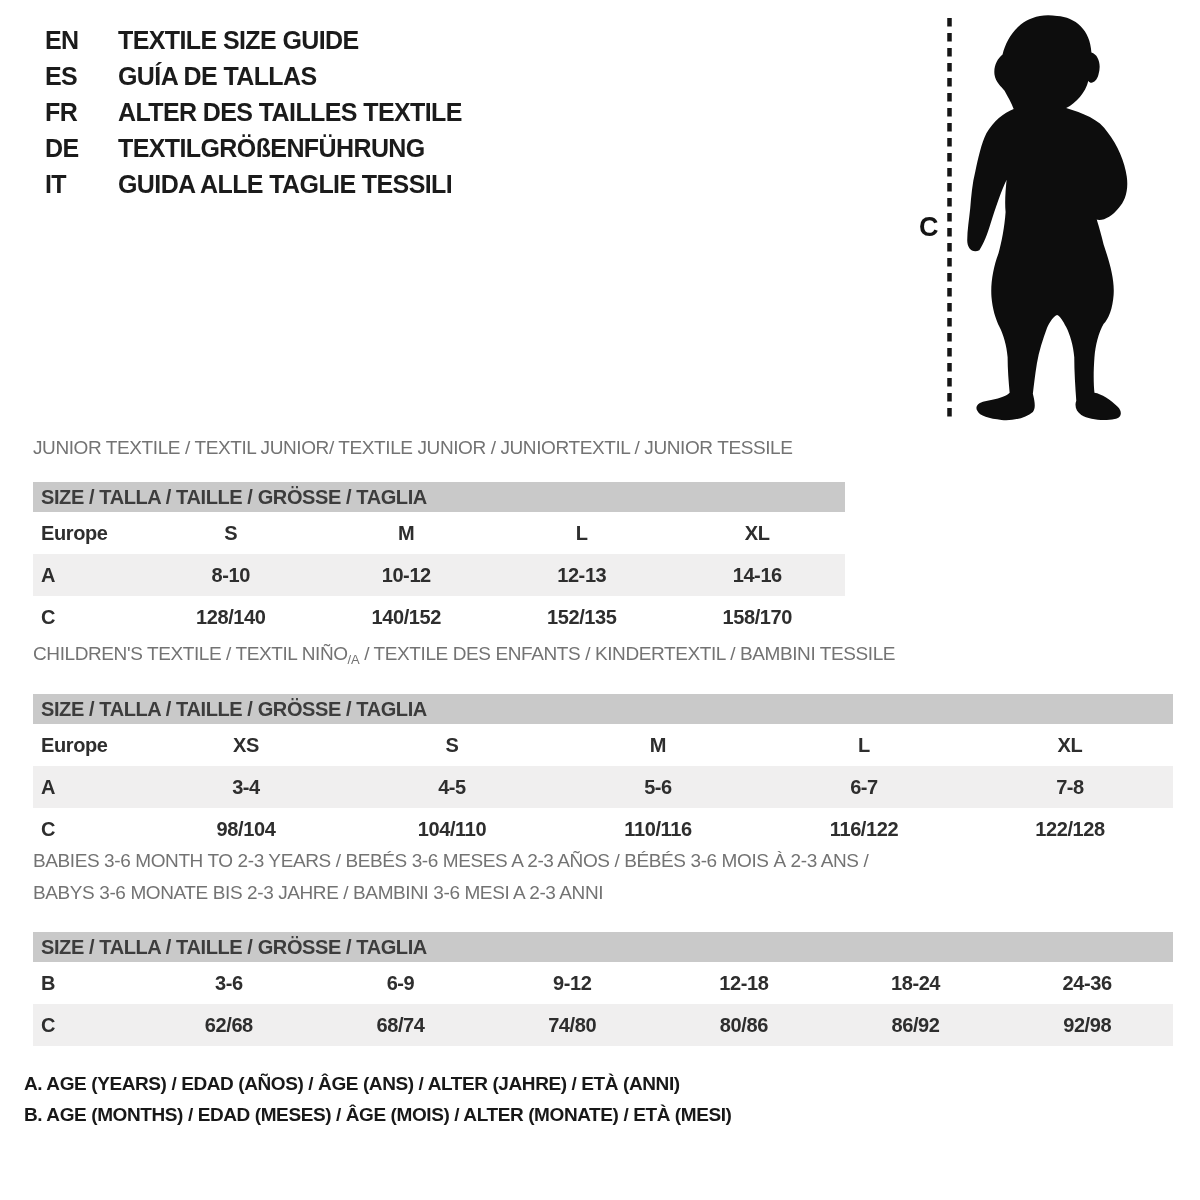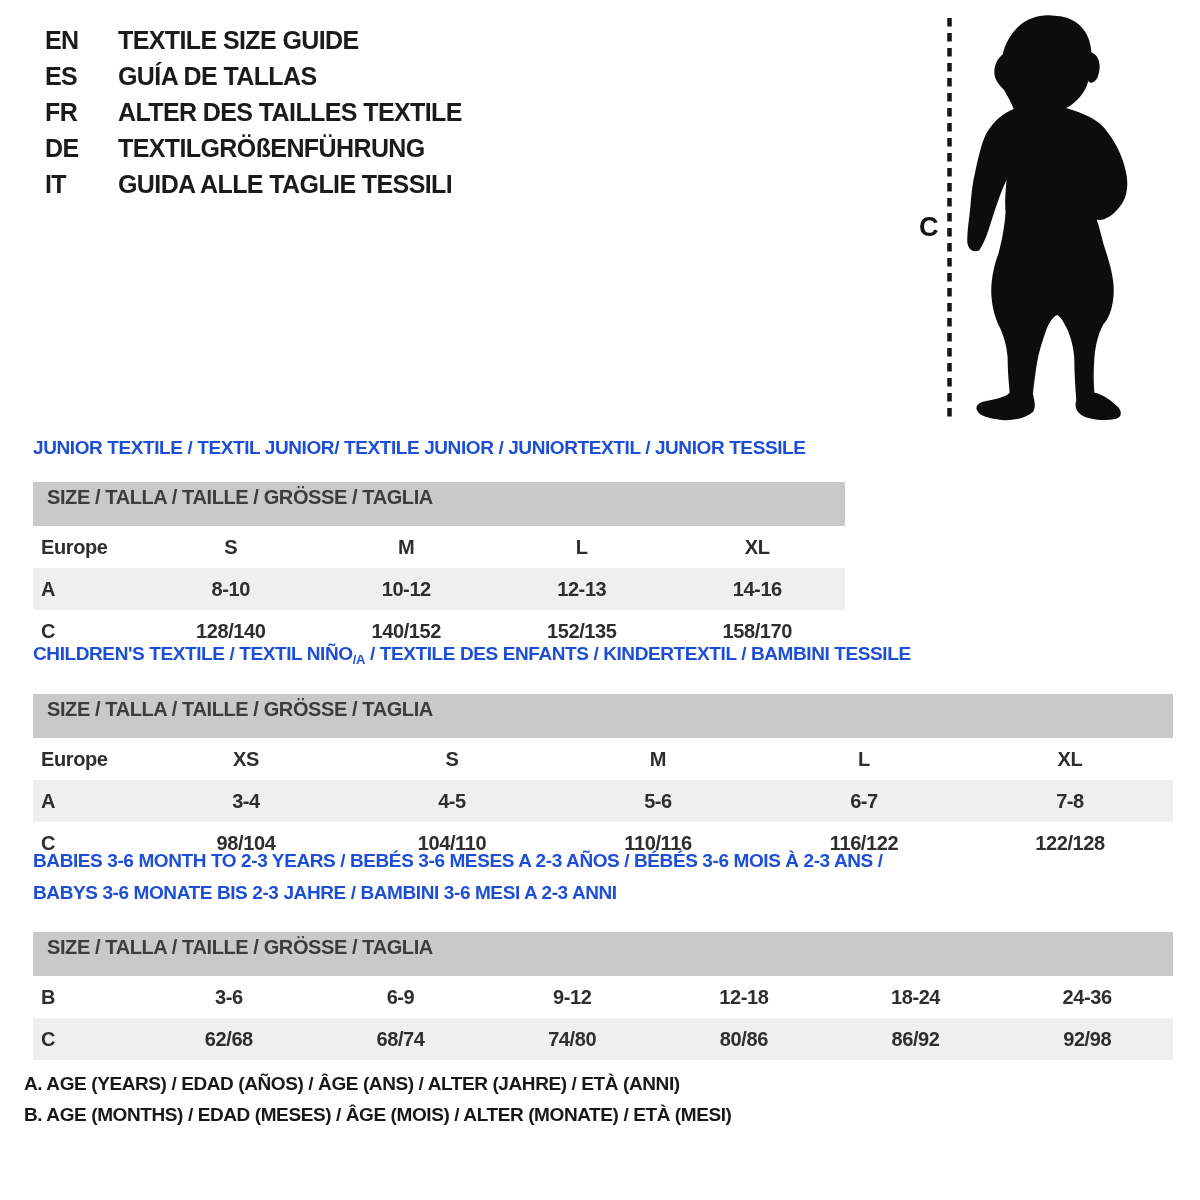--- a/index.html
+++ b/index.html
@@ -33,33 +33,33 @@
   .dash-line { position: absolute; left: 42px; top: 10px; }
   .toddler { position: absolute; left: 54px; top: 2px; }
 
   
   .sec { position: absolute; left: 33px; }
   .sec-junior   { top: 436px; width: 812px;  }
   .sec-children { top: 642px; width: 1140px; }
   .sec-babies   { top: 845px; width: 1140px; }
 
   .sec-title {
-    font-weight: bold; font-size: 19px; letter-spacing: -0.4px; color: #1d4ed8;
+    font-weight: normal; font-size: 19px; letter-spacing: -0.4px; color: #737373;
     line-height: 23px; margin-bottom: 23px; white-space: nowrap;
   }
   .sec-babies .sec-title { line-height: 32px; }
   .sec-title .tline { display: block; }
   .subsz { font-size: 13px; vertical-align: -4px; letter-spacing: -0.3px; }
 
   .thead {
-    height: 44px; line-height: 30px;
+    height: 30px; line-height: 30px;
     background: var(--header-bg, #c9c9c9);
     color: var(--header-text, #3c3c3c);
     font-weight: bold; font-size: 20px; letter-spacing: -0.4px;
-    padding-left: 14px; white-space: nowrap;
+    padding-left: 8px; white-space: nowrap;
   }
   .trow { display: flex; height: 42px; align-items: center; }
   .trow.shaded { background: var(--shaded-bg, #f0efef); }
   .tlabel {
     width: 110px; padding-left: 8px;
     font-weight: bold; font-size: 20px; letter-spacing: -0.4px; color: #2e2e2e;
   }
   .tcell {
     flex: 1; text-align: center;
     font-weight: bold; font-size: 20px; letter-spacing: -0.4px; color: #2e2e2e;

